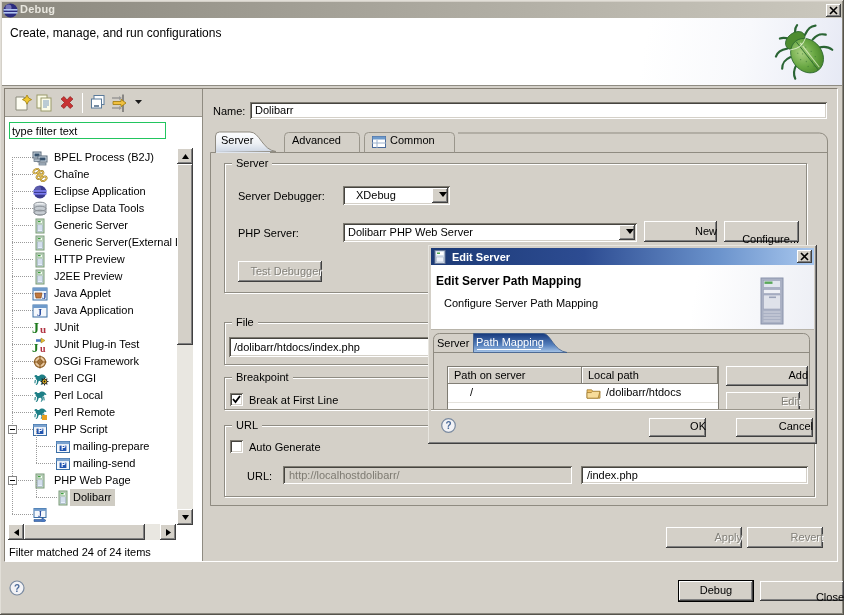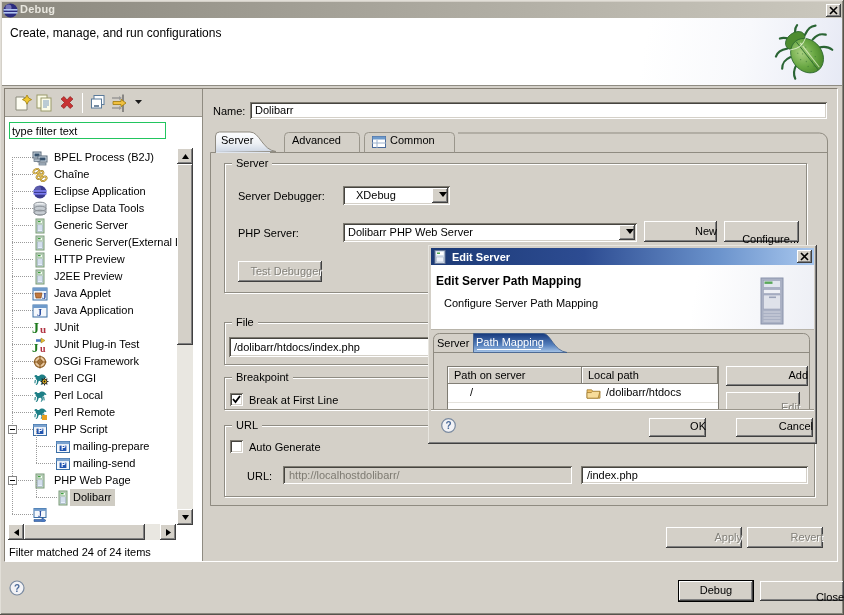--- a/index.html
+++ b/index.html
@@ -513,21 +513,21 @@
 <div class="abs" style="left:14px;top:8px;width:272px;height:60px;background:#fff;border:1px solid #7e7b72"></div>
 <div class="abs" style="left:15px;top:9px;width:134px;background:#d4d0c8;box-shadow:inset -1px -1px 0 #827f76,inset 1px 1px 0 #fff;height:17px;padding:2px 0 0 6px">Path on server</div>
 <div class="abs" style="left:149px;top:9px;width:136px;background:#d4d0c8;box-shadow:inset -1px -1px 0 #827f76,inset 1px 1px 0 #fff;height:17px;padding:2px 0 0 6px">Local path</div>
 <div class="abs" style="left:37px;top:28px">/</div>
 <svg class="abs" style="left:153px;top:29px" width="15" height="13">
           <use href="#i-folder"></use>
         </svg>
 <div class="abs" style="left:173px;top:28px">/dolibarr/htdocs</div>
 <div class="abs" style="left:15px;top:44px;width:270px;height:1px;background:#e4e2dc"></div>
 <div class="abs btn" style="left:293px;top:8px;width:82px;height:20px;padding-top:3px">Add</div>
-<div class="abs btn dis" style="left:293px;top:34px;width:74px;height:21px;padding-top:9px">Edit</div>
+<div class="abs btn dis" style="left:293px;top:34px;width:74px;height:21px;padding-top:3px">Edit</div>
 </div>
 <div class="abs" style="left:3px;top:164px;width:383px;height:1px;background:#9a968c"></div>
 <div class="abs" style="left:3px;top:165px;width:383px;height:1px;background:#fff"></div>
 <svg class="abs" style="left:13px;top:173px" width="16" height="16">
       <circle cx="7.5" cy="7.5" r="6.8" fill="#f2f2f5" stroke="#7a8aa0" stroke-width="1.2"></circle>
       <text x="4.6" y="11.4" font-size="10" font-weight="bold" fill="#4a6a9a">?</text>
     </svg>
 <div class="abs btn" style="left:221px;top:173px;width:57px;height:19px;padding-top:2px">OK</div>
 <div class="abs btn" style="left:308px;top:173px;width:77px;height:19px;padding-top:2px">Cancel</div>
 </div>

